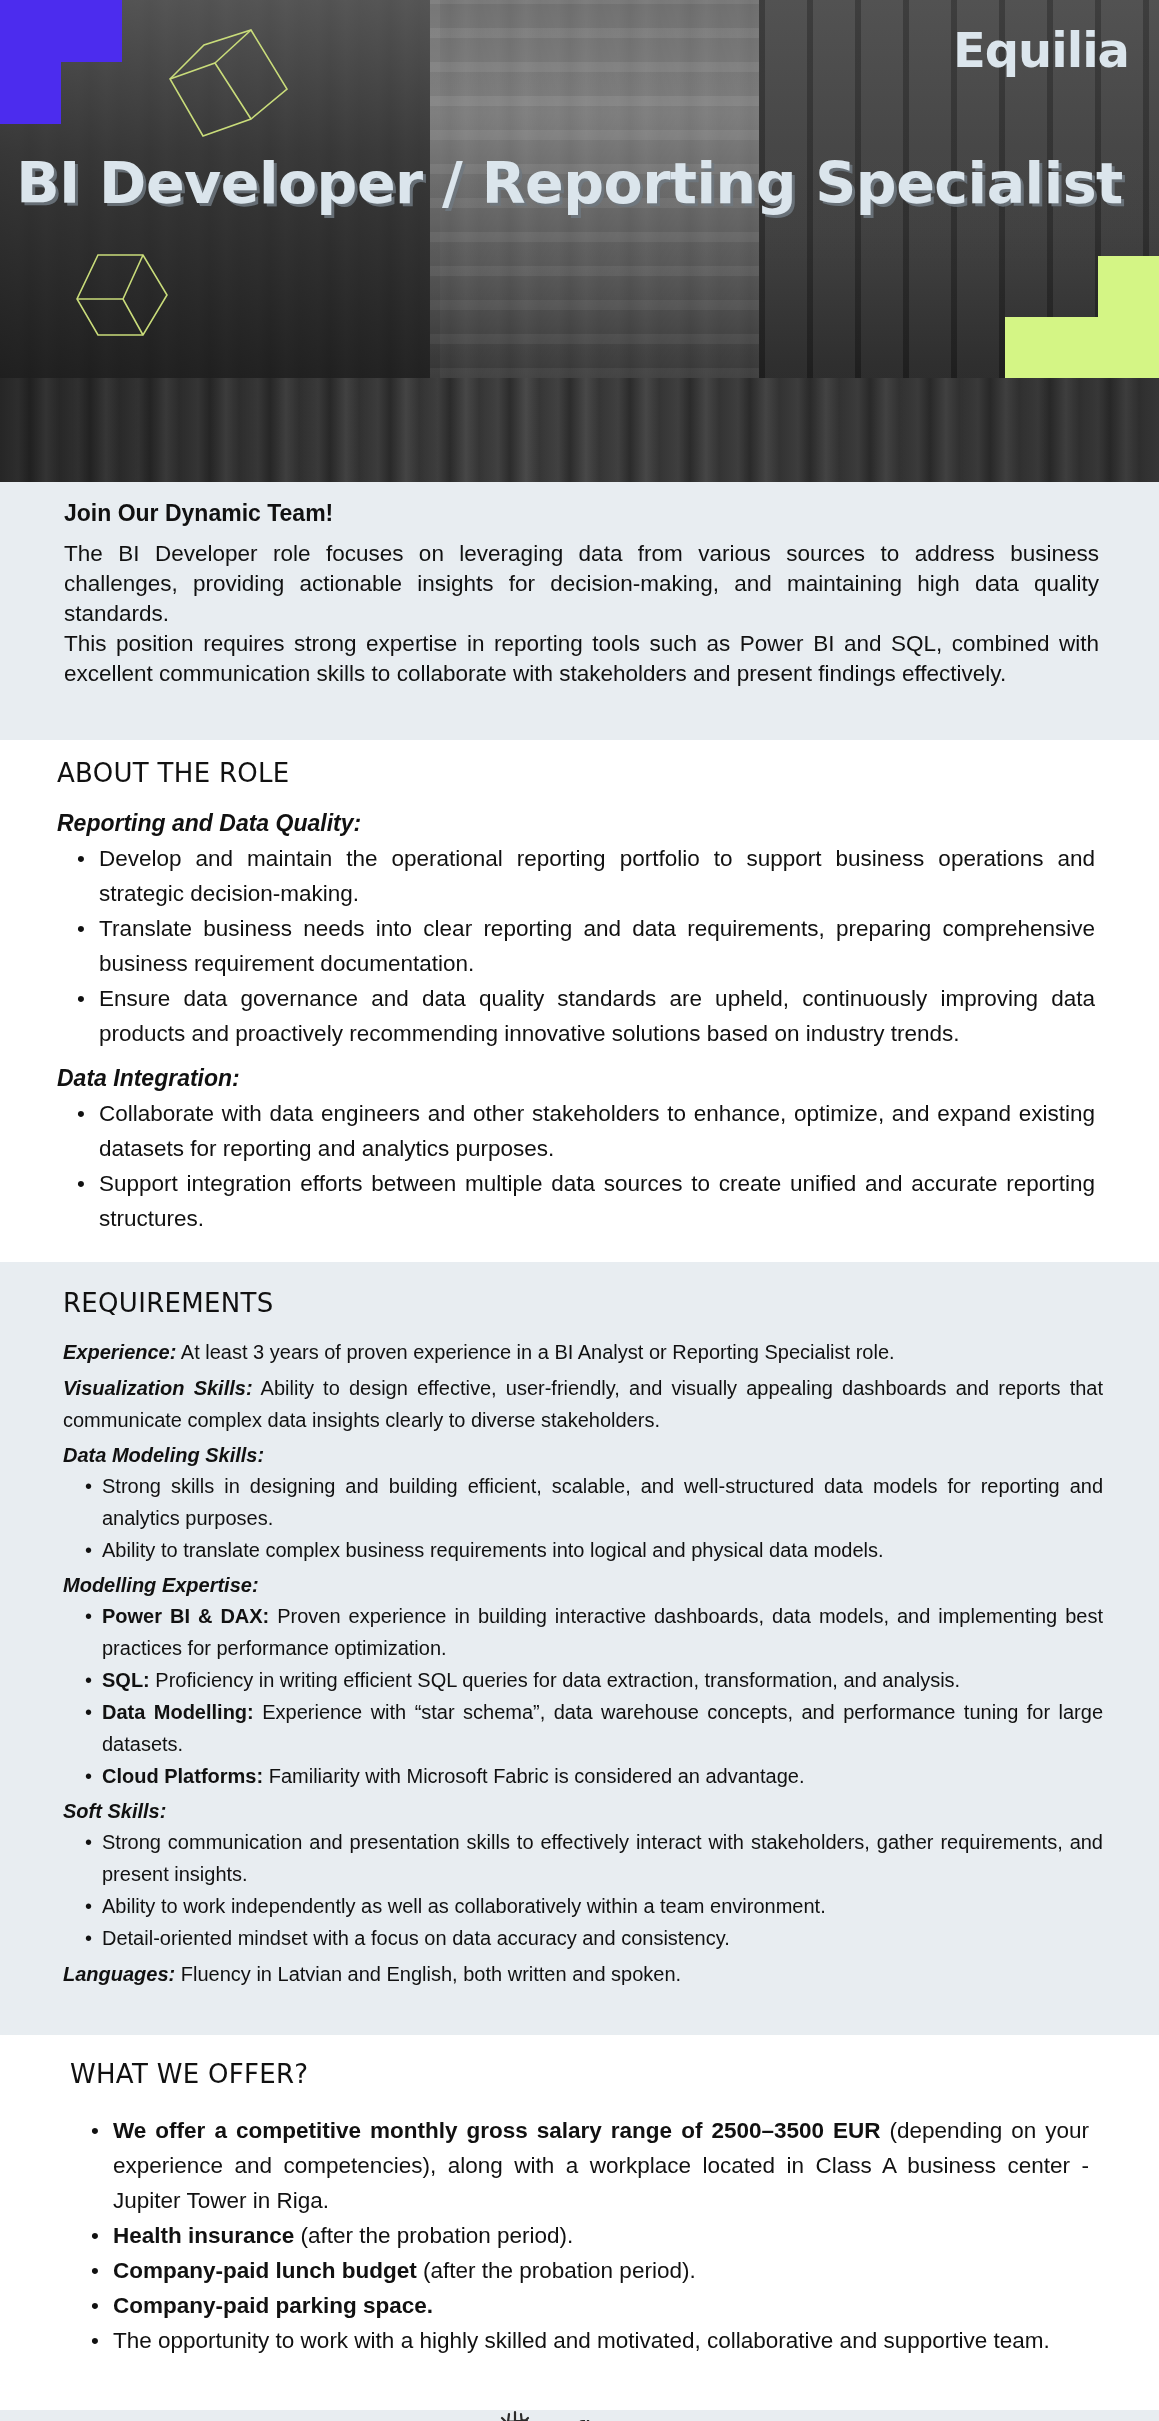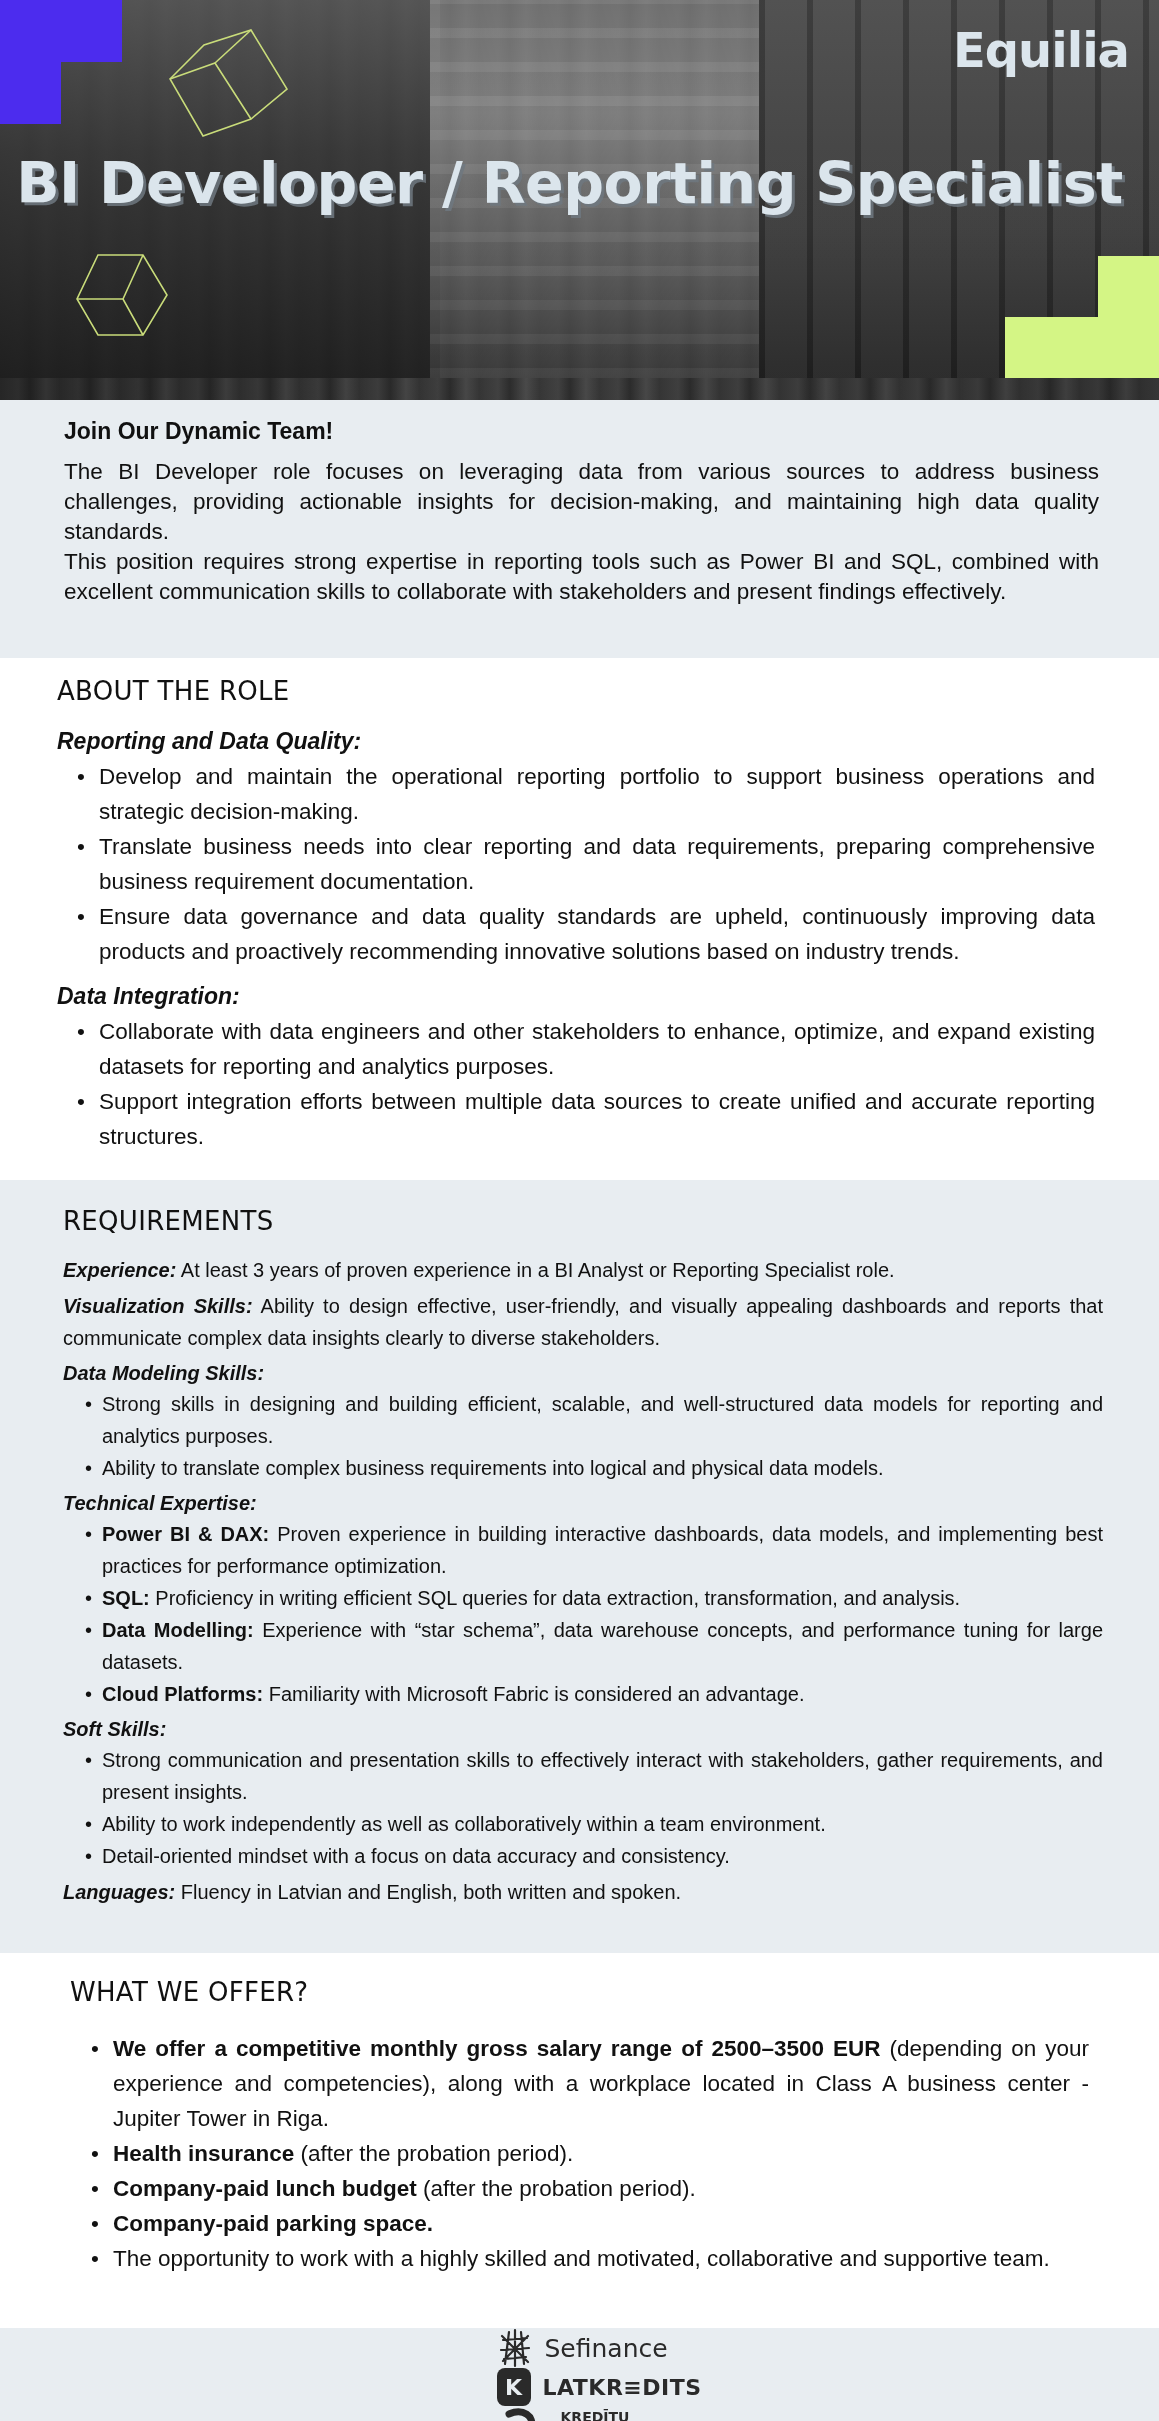--- a/index.html
+++ b/index.html
@@ -1,21 +1,21 @@
 <!DOCTYPE html>
 <html><head>
 <meta charset="utf-8">
 <style>
   * { box-sizing: border-box; margin: 0; padding: 0; }
   html, body { width: 1159px; background: #ffffff; }
   body { font-family: "DejaVu Sans", sans-serif; color: #111111; }
 
   
   .hero {
-    position: relative; width: 1159px; height: 400px; overflow: hidden;
+    position: relative; width: 1159px; height: 482px; overflow: hidden;
     background:
       linear-gradient(90deg, rgba(20,20,20,0.55) 0%, rgba(40,40,40,0.25) 45%, rgba(30,30,30,0.45) 100%),
       repeating-linear-gradient(90deg, #3c3c3c 0px, #4a4a4a 18px, #2e2e2e 30px, #555555 46px, #3a3a3a 60px),
       #3f3f3f;
   }
   .hero .street {
     position: absolute; left: 430px; top: 0; width: 340px; height: 378px;
     background:
       repeating-linear-gradient(0deg, rgba(255,255,255,0.05) 0px, rgba(255,255,255,0.05) 10px, rgba(0,0,0,0.05) 10px, rgba(0,0,0,0.05) 34px),
       linear-gradient(180deg, #8a8a8a 0%, #9c9c9c 30%, #6a6a6a 70%, #3d3d3d 100%);
@@ -156,21 +156,21 @@
 
   <p><span class="lbl">Experience:</span><span> At least 3 years of proven experience in a BI Analyst or Reporting Specialist role.</span></p>
   <p><span class="lbl">Visualization Skills:</span><span> Ability to design effective, user-friendly, and visually appealing dashboards and reports that communicate complex data insights clearly to diverse stakeholders.</span></p>
 
   <h4>Data Modeling Skills:</h4>
   <ul>
     <li>Strong skills in designing and building efficient, scalable, and well-structured data models for reporting and analytics purposes.</li>
     <li>Ability to translate complex business requirements into logical and physical data models.</li>
   </ul>
 
-  <h4>Technical Expertise:</h4>
+  <h4>Modelling Expertise:</h4>
   <ul>
     <li><b>Power BI &amp; DAX:</b><span> Proven experience in building interactive dashboards, data models, and implementing best practices for performance optimization.</span></li>
     <li><b>SQL:</b><span> Proficiency in writing efficient SQL queries for data extraction, transformation, and analysis.</span></li>
     <li><b>Data Modelling:</b><span> Experience with “star schema”, data warehouse concepts, and performance tuning for large datasets.</span></li>
     <li><b>Cloud Platforms:</b><span> Familiarity with Microsoft Fabric is considered an advantage.</span></li>
   </ul>
 
   <h4>Soft Skills:</h4>
   <ul>
     <li>Strong communication and presentation skills to effectively interact with stakeholders, gather requirements, and present insights.</li>

